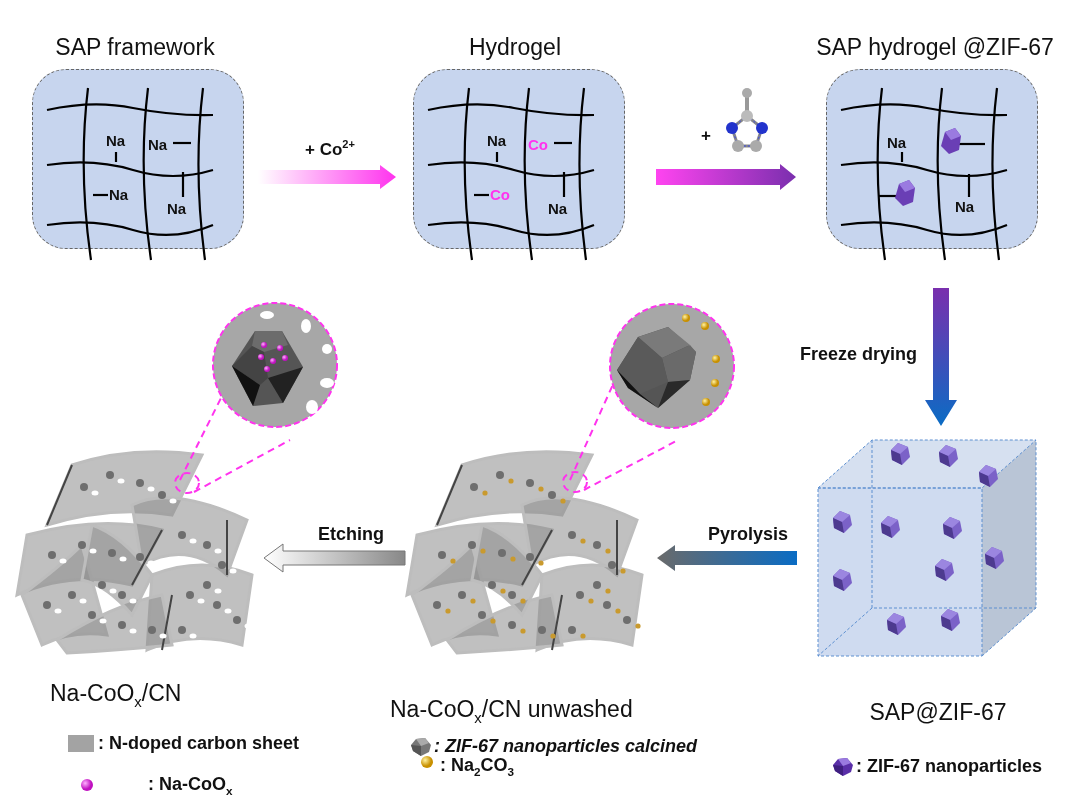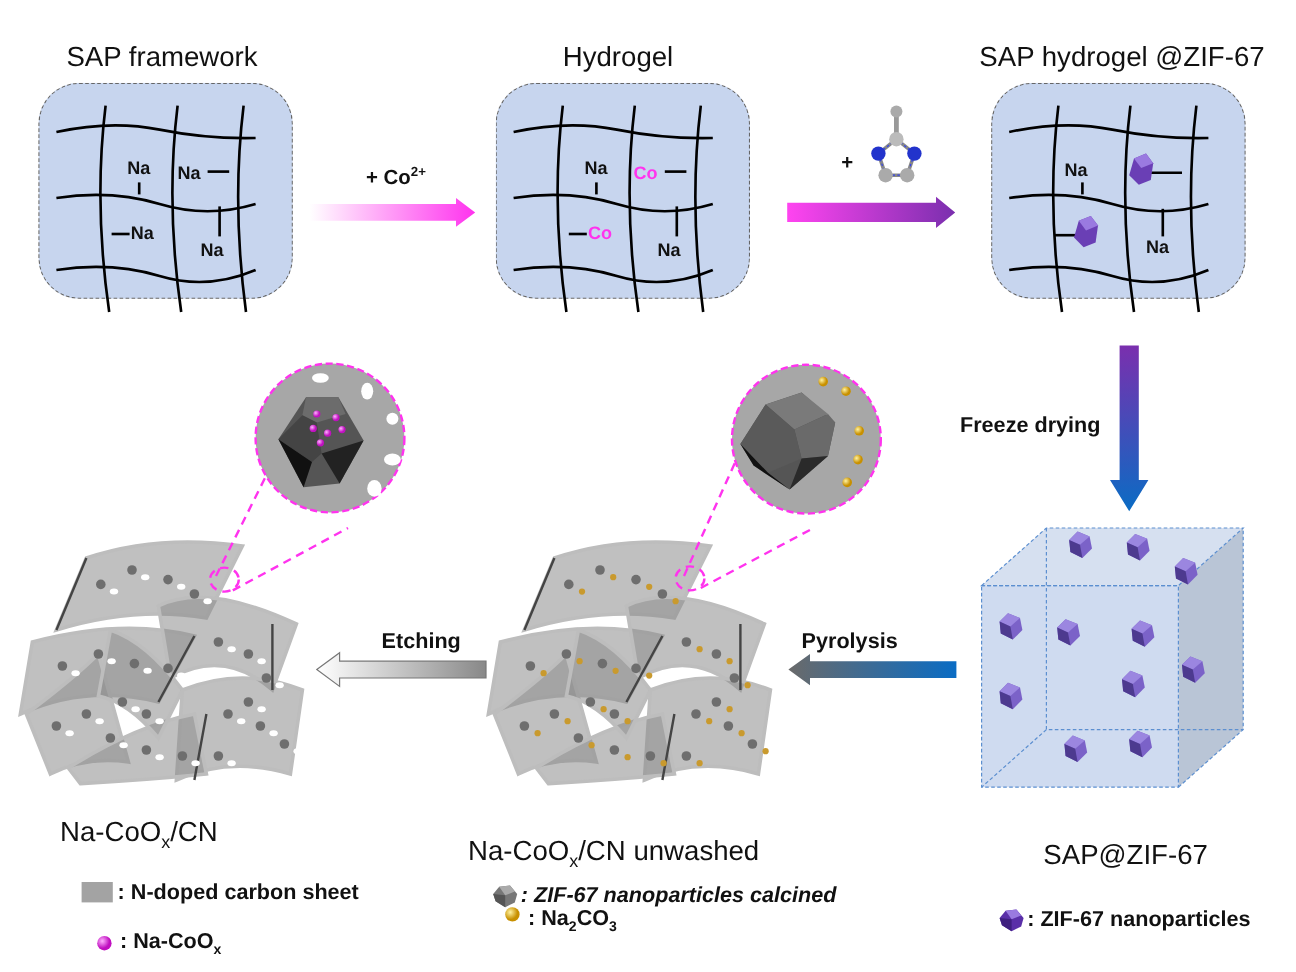--- a/index.html
+++ b/index.html
@@ -217,21 +217,21 @@
       </g>
       <g>
         <polygon points="129,184 136,177 146,181 148,191 140,199 130,194" fill="#7b62c8"></polygon>
         <polygon points="129,184 136,177 146,181 138,188" fill="#9b86e0"></polygon>
         <polygon points="130,194 129,184 138,188 140,199" fill="#4d3a8f"></polygon>
       </g>
     </g>
 </svg>
 <div class="abs title" style="left:848px;top:680px;width:180px;margin-top:19px;">SAP@ZIF-67</div>
 
-<div class="abs step-label" style="left:668px;top:524px;">Pyrolysis</div>
+<div class="abs step-label" style="left:708px;top:524px;">Pyrolysis</div>
 <svg style="left:657px;top:545px;" width="142" height="26">
   <polygon points="0,13 18,0 18,6 140,6 140,20 18,20 18,26" fill="url(#gGrayBlue)"></polygon>
 </svg>
 
 <div class="abs step-label" style="left:302px;top:524px;margin-left:16px;">Etching</div>
 <svg style="left:263px;top:543px;" width="144" height="30">
   <polygon points="1,15 20,1 20,8 142,8 142,22 20,22 20,29" fill="url(#gWhiteGray)" stroke="#777" stroke-width="1"></polygon>
 </svg>
 
 <svg id="cn-final" style="left:12px;top:445px;" width="250" height="210">
@@ -406,21 +406,21 @@
   <span>Na-CoO</span><sub>x</sub><span>/CN</span>
 </div>
 <div class="abs title" style="left:390px;top:696px;text-align:left;">
   <span>Na-CoO</span><sub>x</sub><span>/CN unwashed</span>
 </div>
 
 <div class="abs" style="left:68px;top:733px;display:flex;align-items:center;">
   <span style="display:inline-block;width:26px;height:17px;background:#a3a3a3;margin-right:4px;"></span>
   <span class="legend-text">: N-doped carbon sheet</span>
 </div>
-<div class="abs" style="left:80px;top:774px;display:flex;align-items:center;">
+<div class="abs" style="left:80px;top:774px;display:flex;align-items:center;gap:48px;">
   <svg width="14" height="14" style="position:relative;margin-right:6px;">
       <circle cx="7" cy="7" r="6" fill="url(#gMag)"></circle>
     </svg>
   <span class="legend-text"><span>: Na-CoO</span><sub>x</sub></span>
 </div>
 <div class="abs" style="left:410px;top:736px;display:flex;align-items:center;font-style:italic;">
   <svg width="22" height="20" style="position:relative;margin-right:2px;">
     <polygon points="6,2 15,1 21,8 19,15 11,19 3,14 1,8" fill="#777"></polygon>
     <polygon points="6,2 15,1 19,6 11,9" fill="#aaa"></polygon>
     <polygon points="1,8 11,9 11,19 3,14" fill="#555"></polygon>

